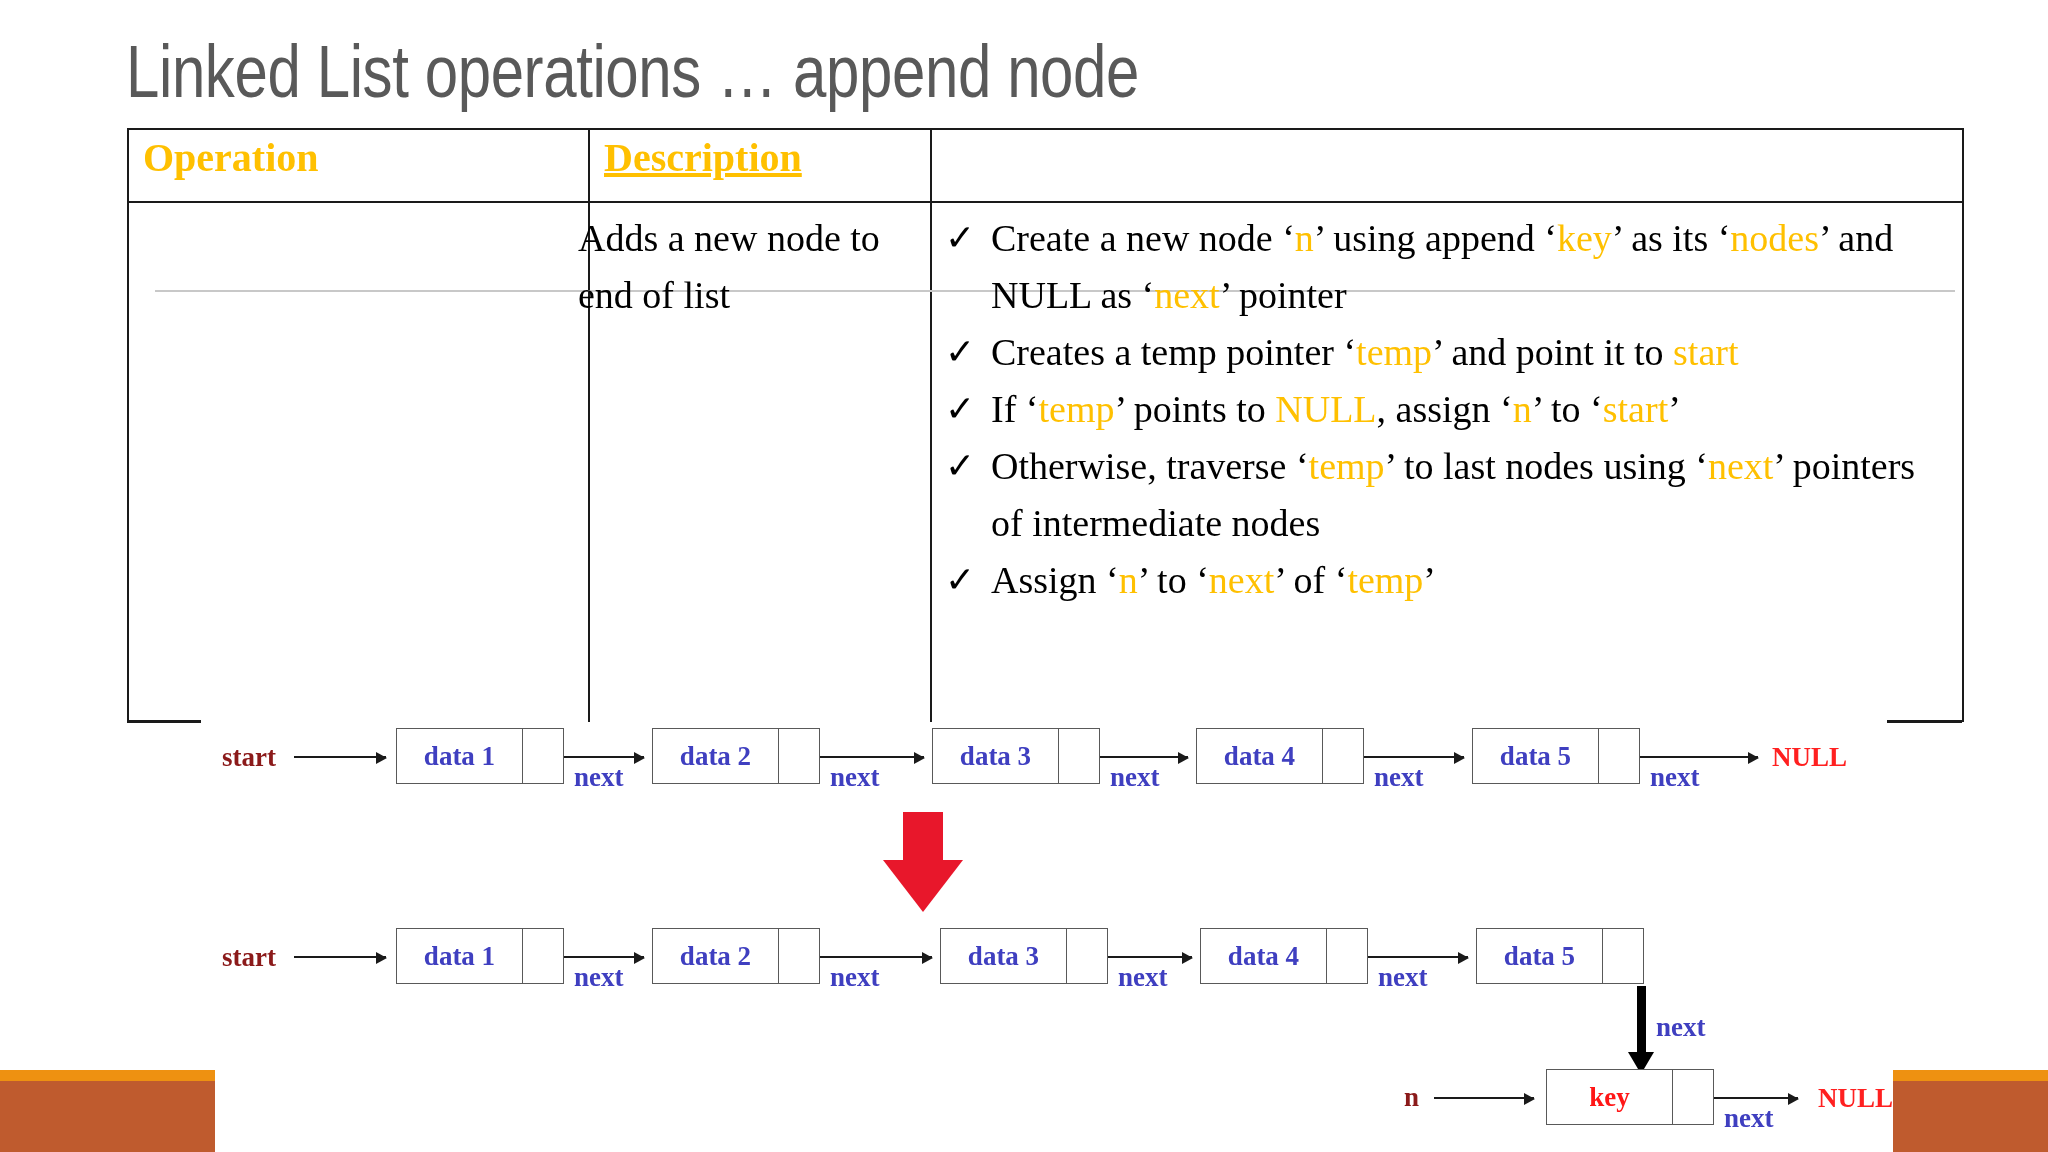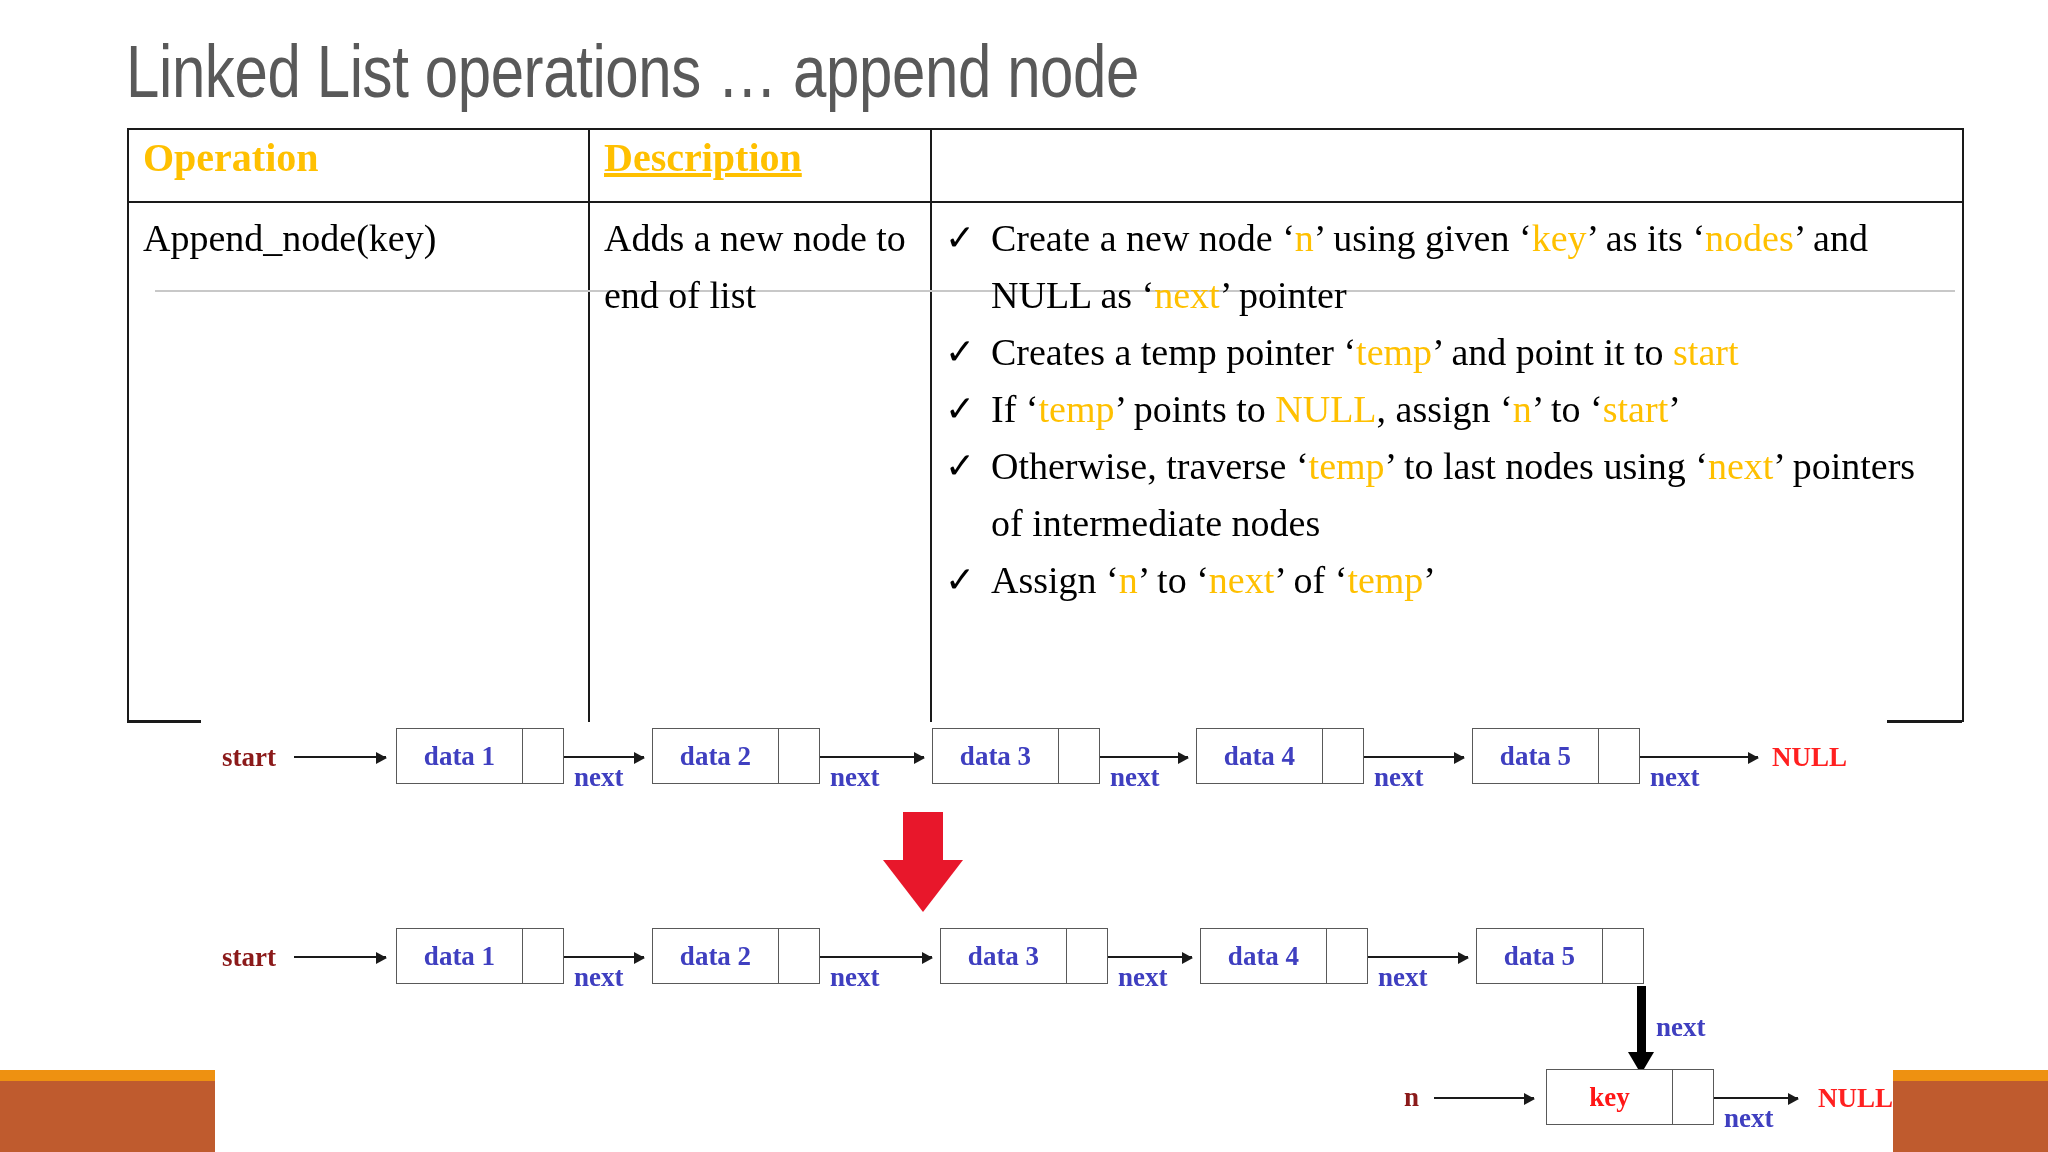--- a/index.html
+++ b/index.html
@@ -57,21 +57,21 @@
   .hdr-desc{left:477px;text-decoration:underline;}
   .hdr-pc{left:820px;}
 
   .body-cell{
     position:absolute;
     font-size:38px;
     color:#000000;
     line-height:57px;
   }
   .cell-op{left:16px; top:82px; width:430px;}
-  .cell-desc{left:477px; top:82px; width:312px;}
+  .cell-desc{left:451px; top:82px; width:312px;}
 
   .cell-pc{left:818px; top:82px; width:1005px;}
   .pc-item{
     display:flex;
     align-items:flex-start;
     line-height:57px;
   }
   .pc-check{
     flex:0 0 auto;
     width:46px;
@@ -173,26 +173,25 @@
     <div class="vline v2"></div>
     <div class="vline v3"></div>
     <div class="hline-hdr"></div>
     <div class="hline-bot-l"></div>
     <div class="hline-bot-r"></div>
     <div class="faint-rule"></div>
 
     <div class="hdr-cell hdr-op">Operation</div>
     <div class="hdr-cell hdr-desc">Description</div>
 
-    <div class="body-cell cell-op">Append_node(key)</div>
     <div class="body-cell cell-desc">Adds a new node to end of list</div>
     <div class="body-cell cell-pc" id="pseudo-code-list">
         <div class="pc-item">
           <span class="pc-check">✓</span>
-          <span class="pc-text"><span>Create a new node ‘</span><span class="hl">n</span><span>’ using given ‘</span><span class="hl">key</span><span>’ as its ‘</span><span class="hl">nodes</span><span>’ and NULL as ‘</span><span class="hl">next</span><span>’ pointer</span></span>
+          <span class="pc-text"><span>Create a new node ‘</span><span class="hl">n</span><span>’ using append ‘</span><span class="hl">key</span><span>’ as its ‘</span><span class="hl">nodes</span><span>’ and NULL as ‘</span><span class="hl">next</span><span>’ pointer</span></span>
         </div>
         <div class="pc-item">
           <span class="pc-check">✓</span>
           <span class="pc-text"><span>Creates a temp pointer ‘</span><span class="hl">temp</span><span>’ and point it to </span><span class="hl">start</span></span>
         </div>
         <div class="pc-item">
           <span class="pc-check">✓</span>
           <span class="pc-text"><span>If ‘</span><span class="hl">temp</span><span>’ points to </span><span class="hl">NULL</span><span>, assign ‘</span><span class="hl">n</span><span>’ to ‘</span><span class="hl">start</span><span>’</span></span>
         </div>
         <div class="pc-item">

